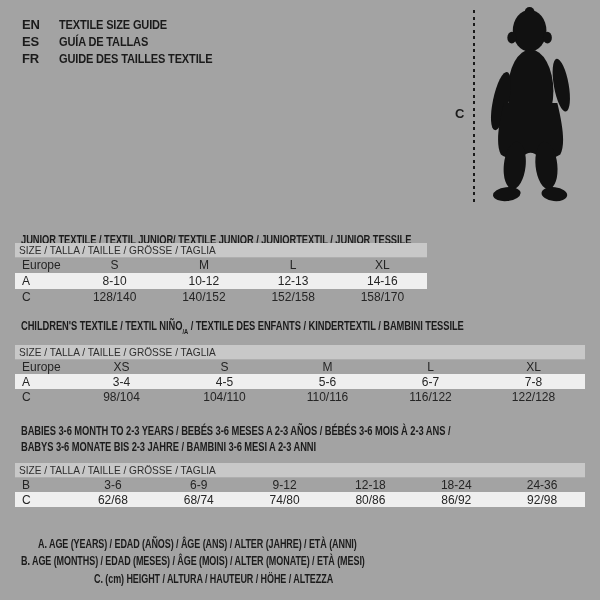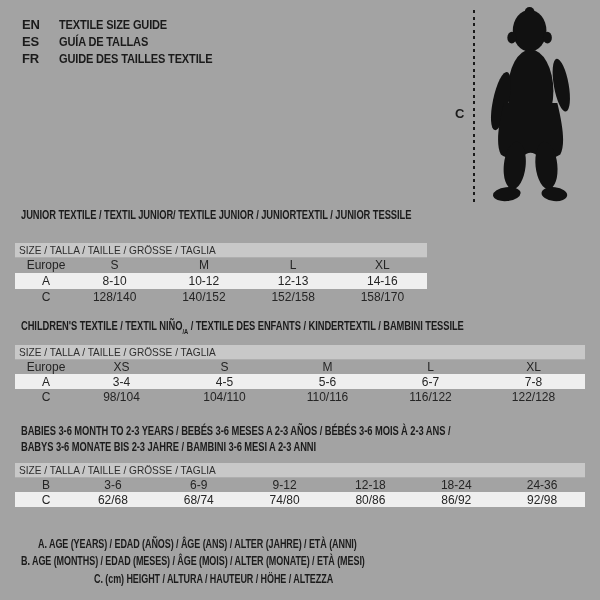--- a/index.html
+++ b/index.html
@@ -20,21 +20,21 @@
   }
   .height-label { position:absolute; left:455px; top:106px; font-size:13px; font-weight:bold; }
   .toddler { position:absolute; left:479px; top:4px; }
   
   .sec-title { position:absolute; left:21px; font-size:13px; font-weight:bold; white-space:nowrap; }
   .cond { display:inline-block; transform:scaleX(0.72); transform-origin:0 50%; white-space:nowrap; letter-spacing:-0.1px; }
   .sec-title sub { font-size:8px; }
   
   table { position:absolute; left:15px; border-collapse:collapse; table-layout:fixed; }
   td { font-size:12px; color:#252525; text-align:center; vertical-align:middle; padding:0; overflow:hidden; }
-  td.lbl { text-align:center; padding-left:7px; }
+  td.lbl { text-align:left; padding-left:7px; }
   tr.size-hd td {
     background:#c8c8c8; height:14px; border-bottom:1px solid #aeaeae;
     text-align:left; padding-left:4px; font-size:11.5px; color:#2e2e2e;
   }
   tr.size-hd .cond-hd { display:inline-block; transform:scaleX(0.88); transform-origin:0 50%; white-space:nowrap; }
   .t1 { width:412px; } .t1 td { height:16px; }
   .t2, .t3 { width:570px; } .t2 td, .t3 td { height:15px; }
   tr.gray td { background:#efefef; }
   
   .footnotes { position:absolute; left:21px; top:536px;text-align:center; }
@@ -70,21 +70,21 @@
     <ellipse cx="51" cy="88" rx="23" ry="42"></ellipse>
     <ellipse cx="21" cy="98" rx="8" ry="30" transform="rotate(12 21 98)"></ellipse>
     <ellipse cx="82" cy="82" rx="7.5" ry="27" transform="rotate(-10 82 82)"></ellipse>
     <path d="M24,100 C18,125 16,142 21,152 C30,158 40,158 44,154 C47,149 55,149 58,154 C62,158 72,158 81,152 C86,142 84,125 78,100 Z"></path>
     <ellipse cx="35" cy="163" rx="11" ry="24" transform="rotate(6 35 163)"></ellipse>
     <ellipse cx="67" cy="163" rx="11" ry="24" transform="rotate(-6 67 163)"></ellipse>
     <ellipse cx="27" cy="192" rx="14" ry="7" transform="rotate(-6 27 192)"></ellipse>
     <ellipse cx="75" cy="192" rx="13" ry="7" transform="rotate(6 75 192)"></ellipse>
   </svg>
 
-  <div class="sec-title" style="top:207px;">
+  <div class="sec-title" style="top:232px;">
     <span class="cond">JUNIOR TEXTILE / TEXTIL JUNIOR/ TEXTILE JUNIOR / JUNIORTEXTIL / JUNIOR TESSILE</span>
   </div>
   <table class="t1" style="top:243px;">
     <colgroup>
         <col style="width:55px">
         <col>
         <col>
         <col>
         <col>
       </colgroup>

